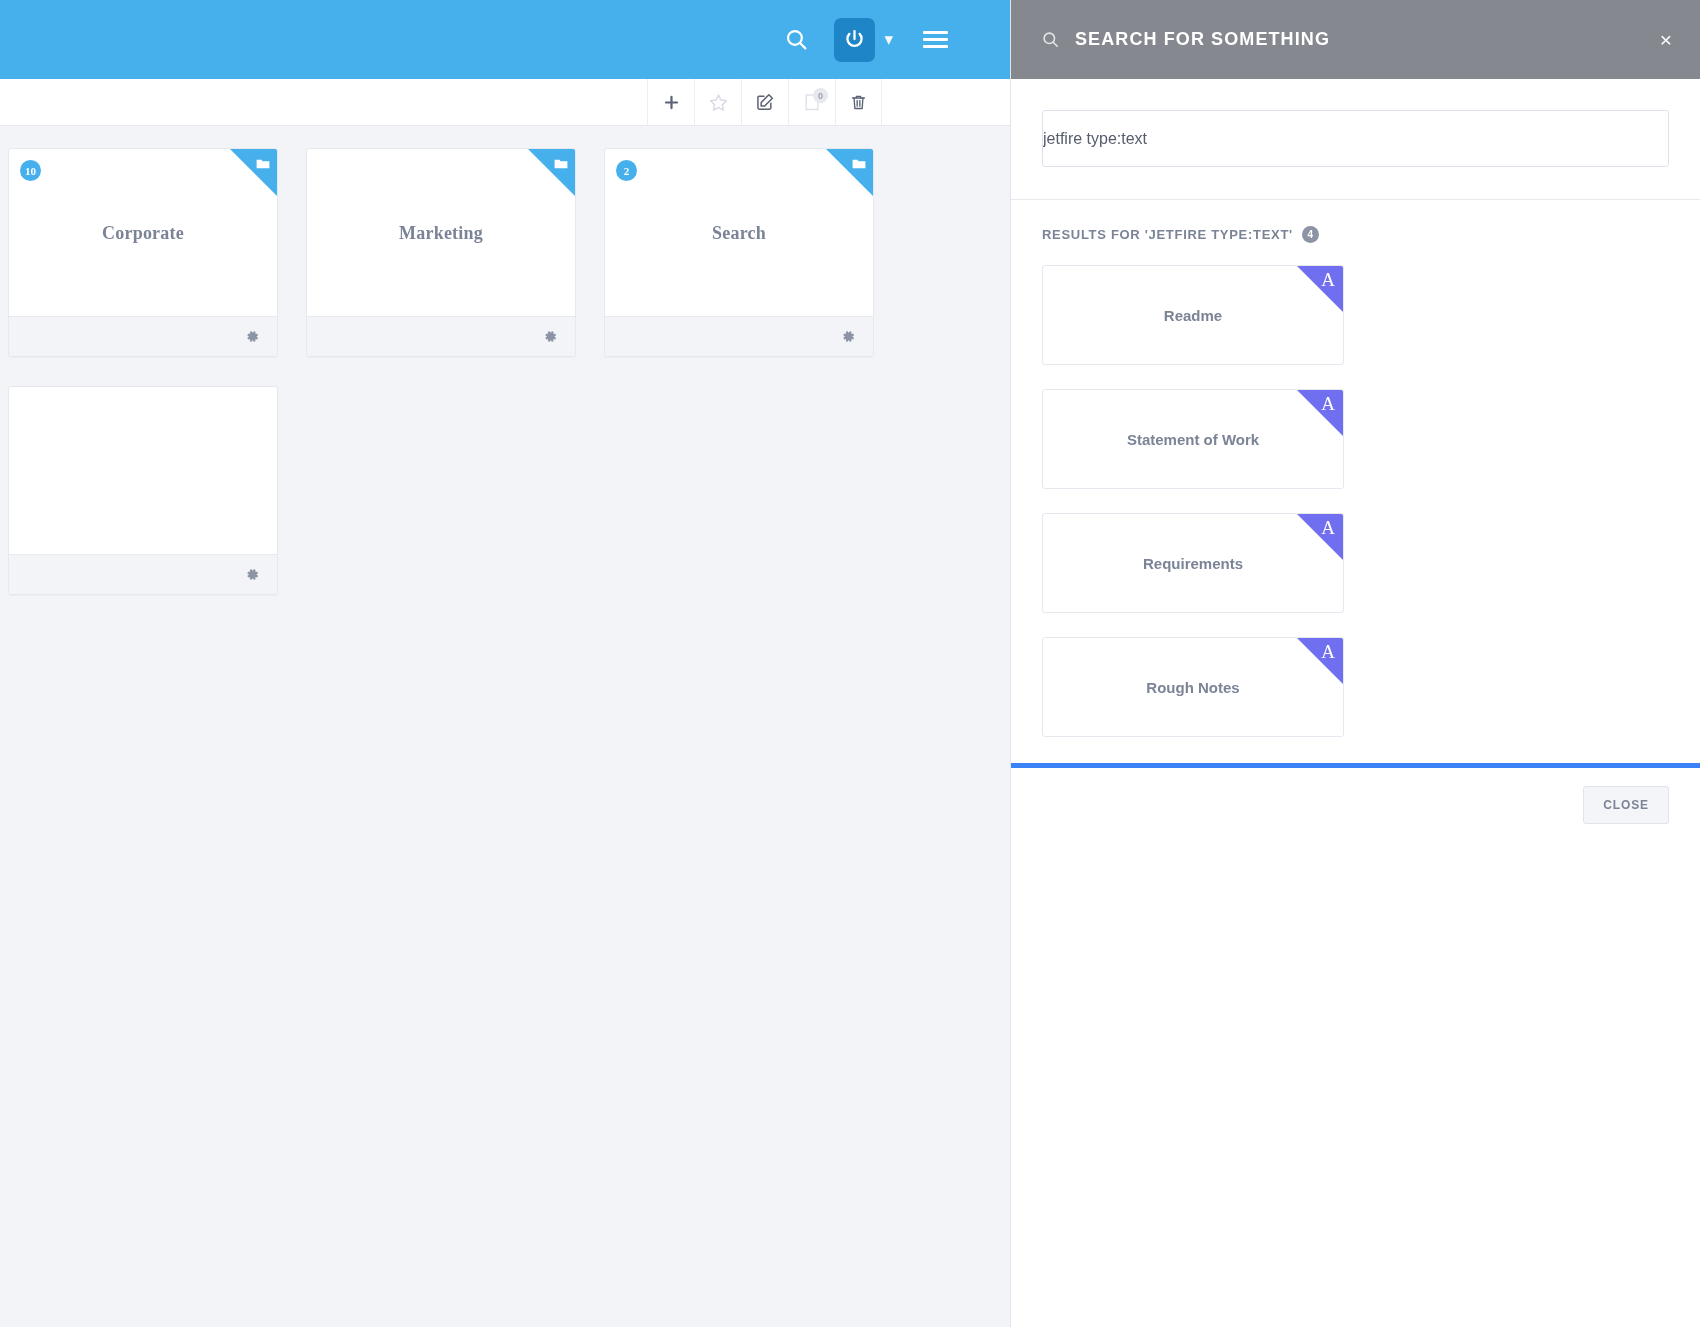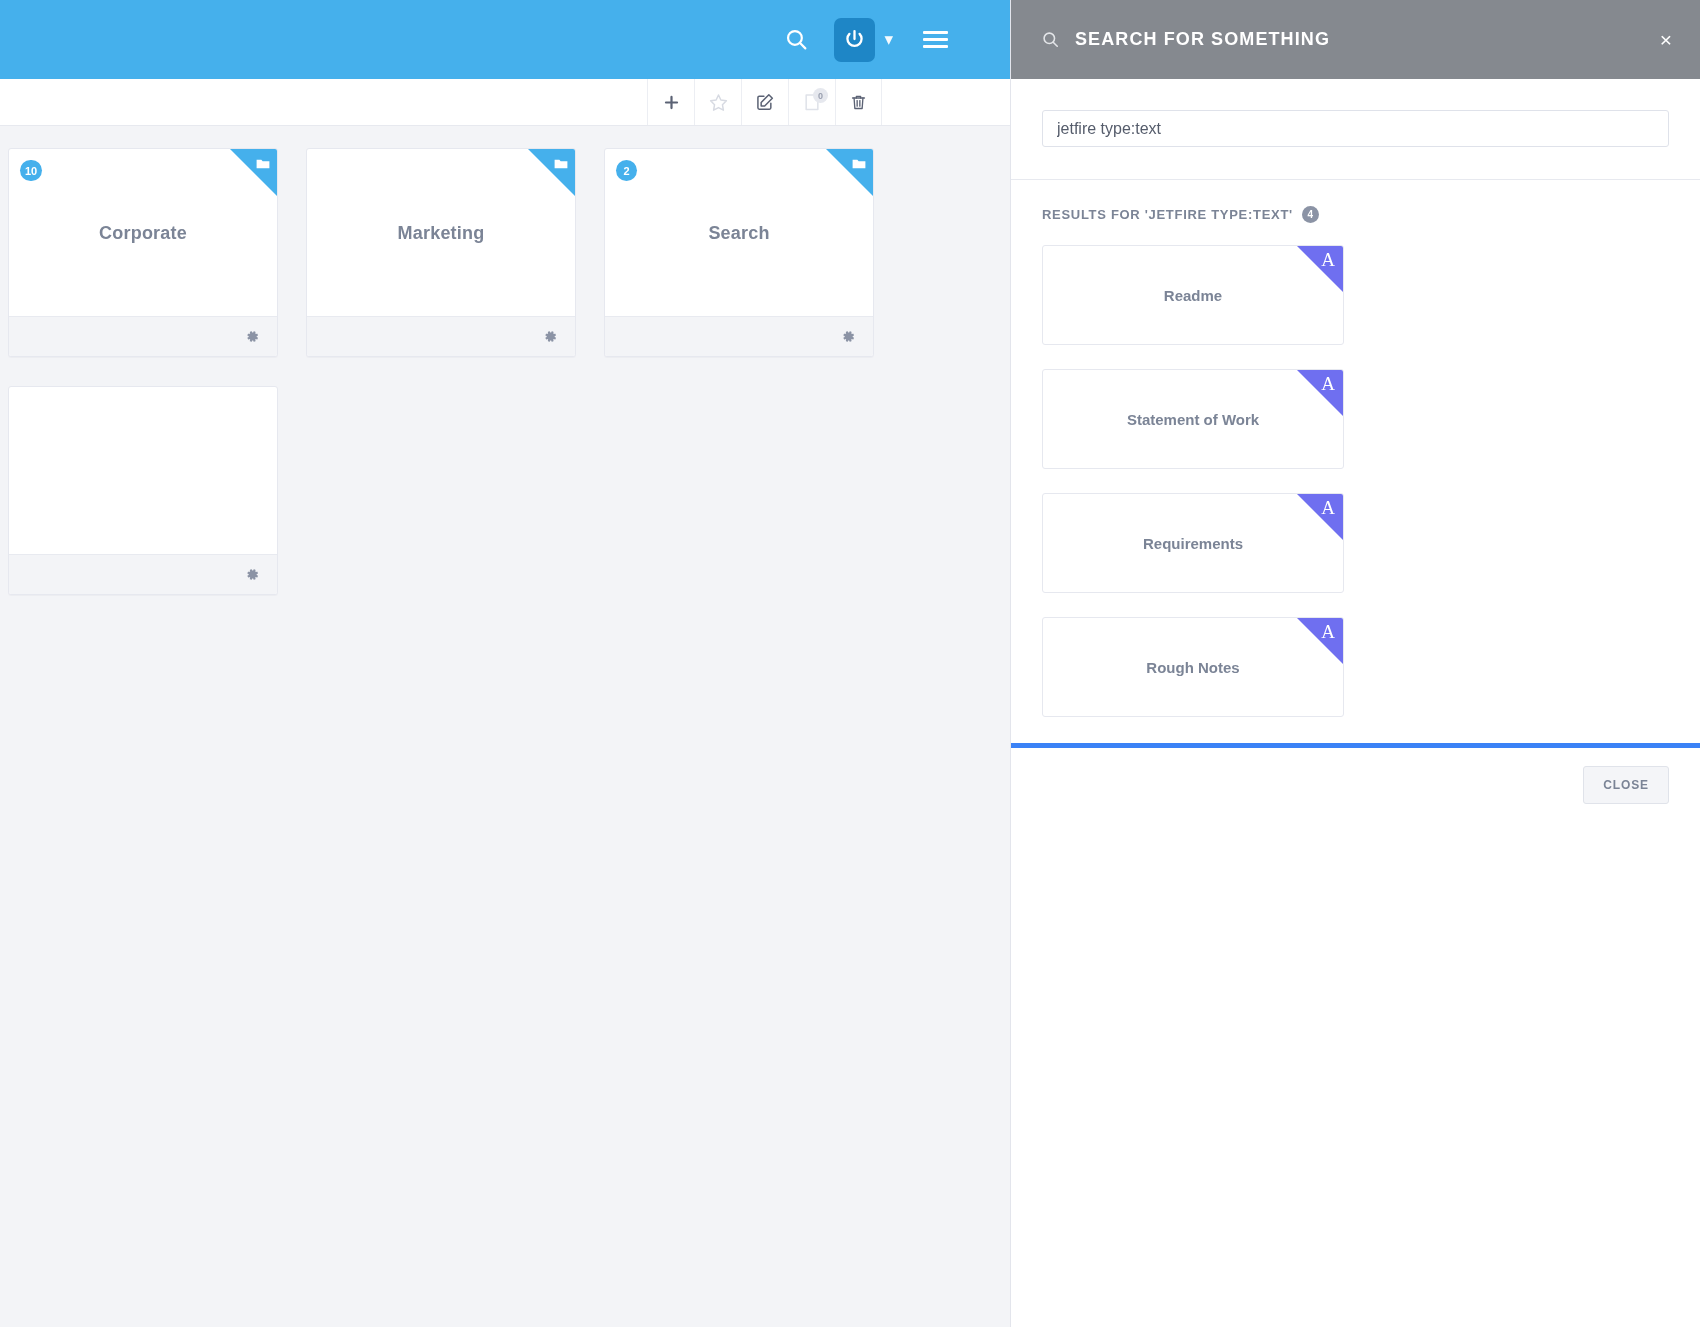--- a/index.html
+++ b/index.html
@@ -118,20 +118,21 @@
     width: 270px;
     height: 209px;
     margin: 0 28px 29px 0;
     background: #ffffff;
     border: 1px solid #e6e8ef;
     border-radius: 3px;
     position: relative;
     overflow: hidden;
     cursor: pointer;
     box-shadow: 0 1px 1px rgba(20,30,60,0.03);
+    font-family: Liberation Serif, serif;
   }
   .card-body {
     height: 168px;
     position: relative;
     display: flex;
     align-items: center;
     justify-content: center;
   }
   .card-title {
     font-size: 18px;
@@ -223,24 +224,24 @@
     cursor: pointer;
     padding: 4px 6px;
   }
 
   .sp-searchrow {
     padding: 31px 31px 32px 31px;
     border-bottom: 1px solid #e7e9ef;
   }
   .sp-input {
     width: 100%;
-    height: 37px;
+    height: 57px;
     border: 1px solid #dfe2ea;
     border-radius: 3px;
-    padding: 0 14px;
+    padding: 0 0;
     font-size: 16px;
     color: #555c6b;
     font-family: "Liberation Sans", sans-serif;
     outline: none;
     background: #ffffff;
   }
 
   .sp-results {
     padding: 26px 31px 26px 31px;
     border-bottom: 5px solid #3b82f6;

